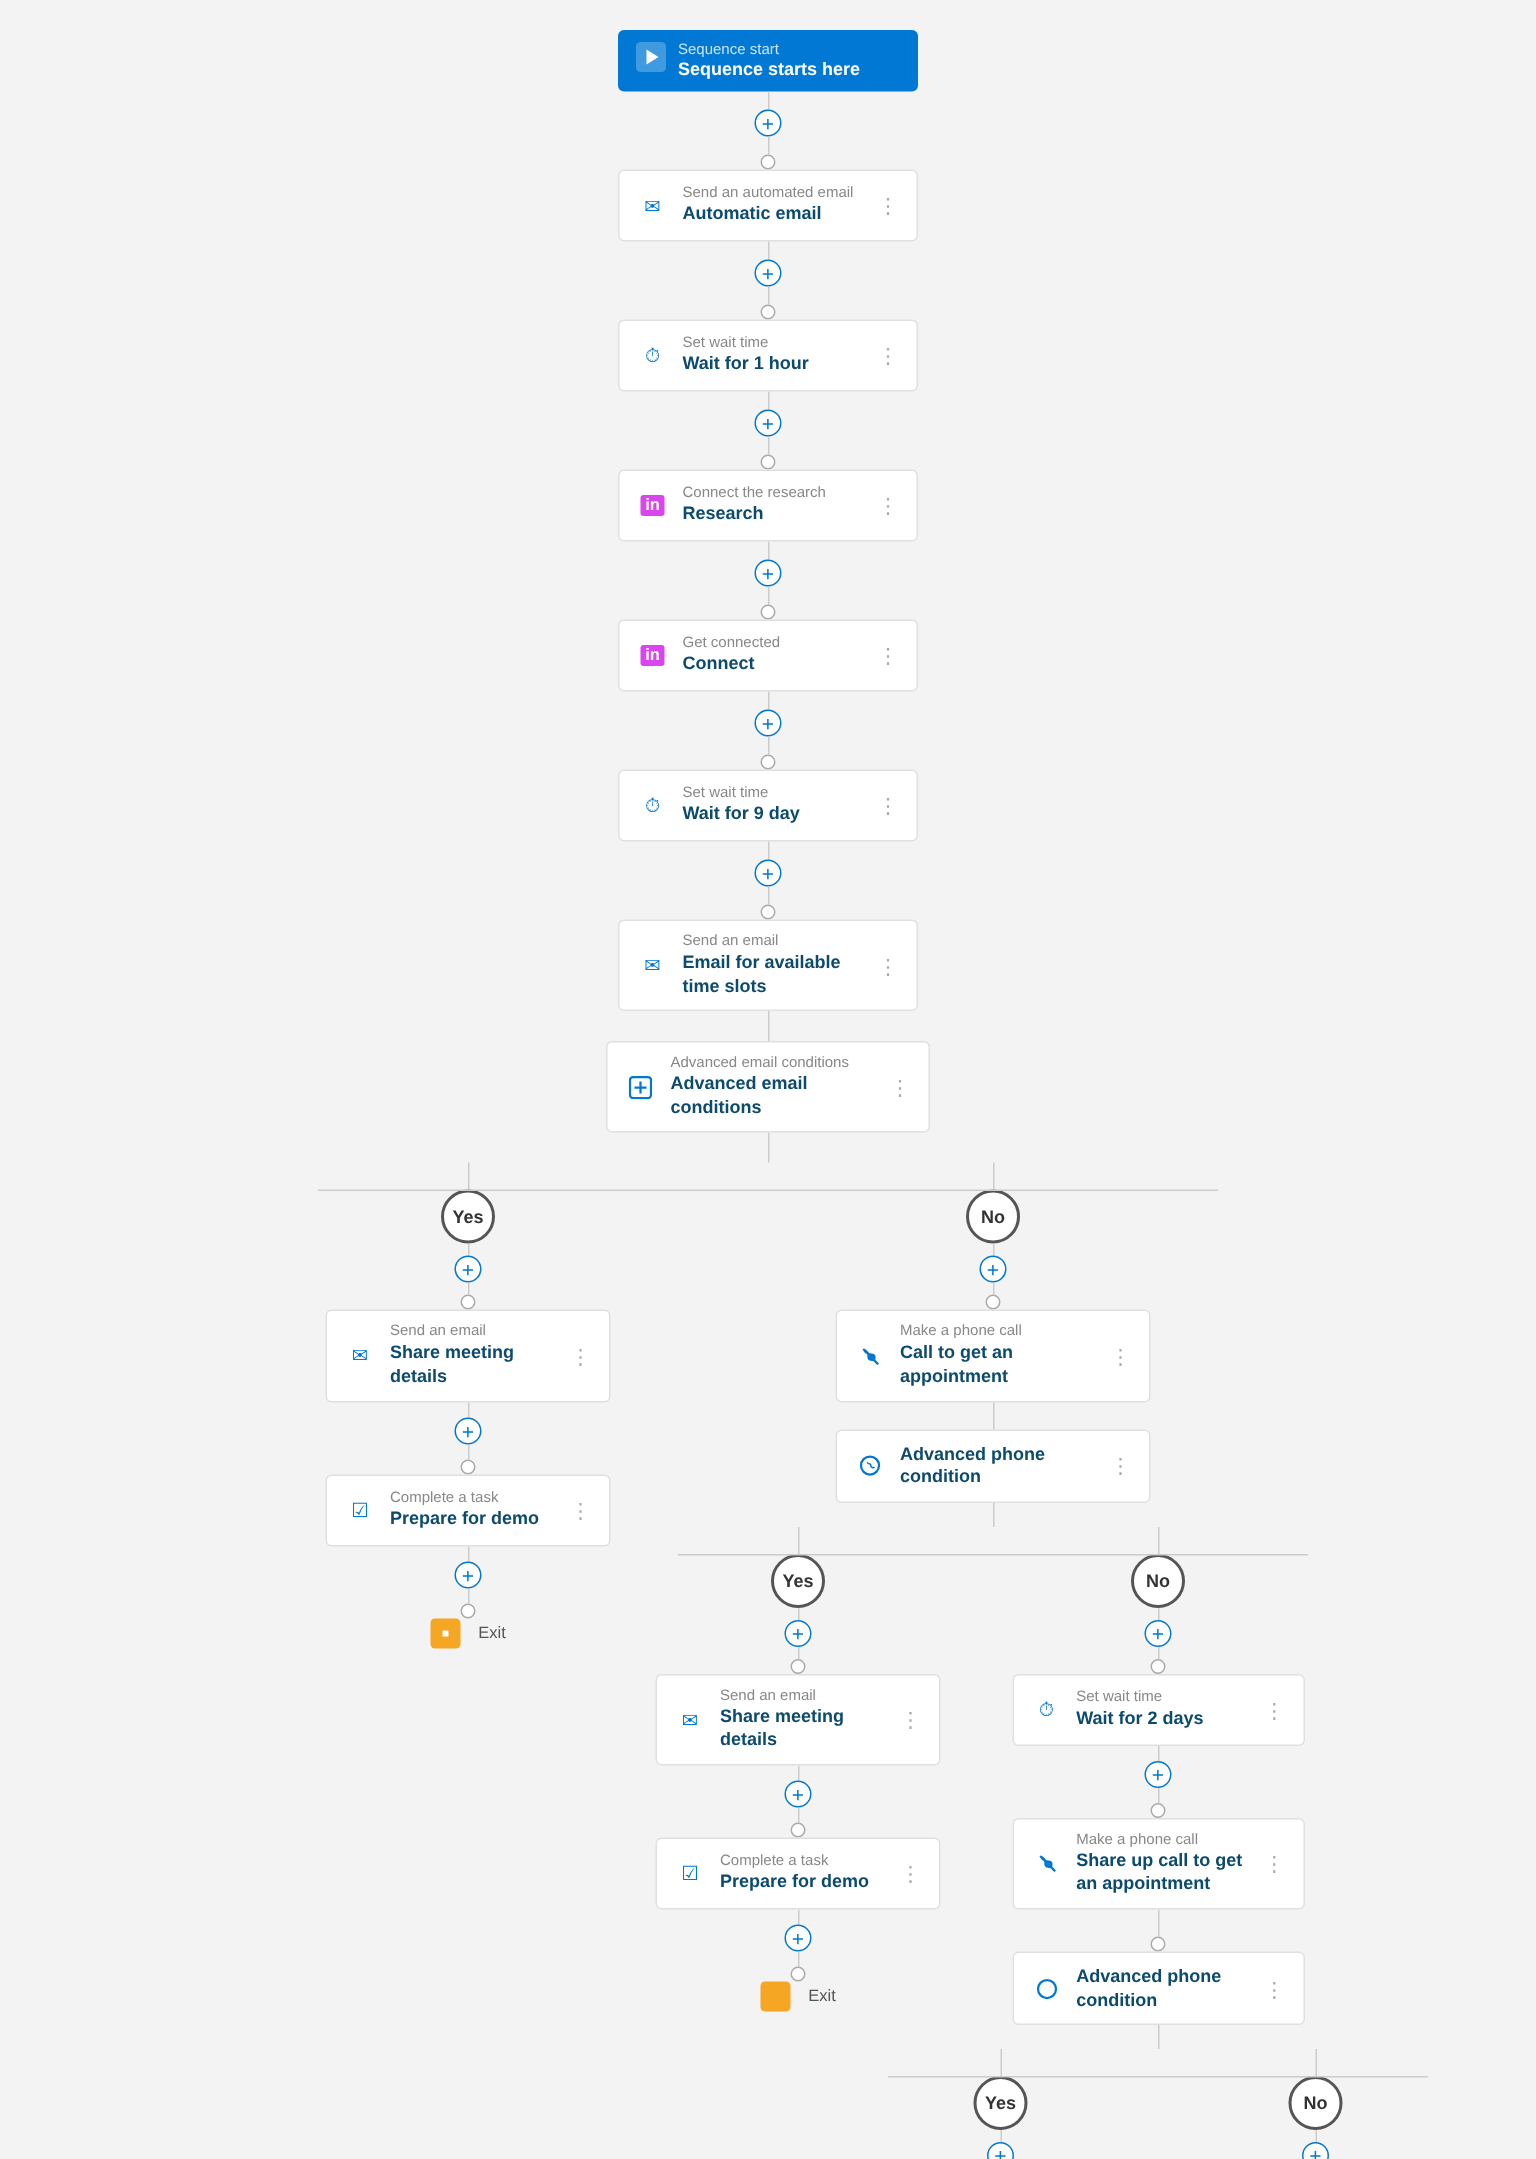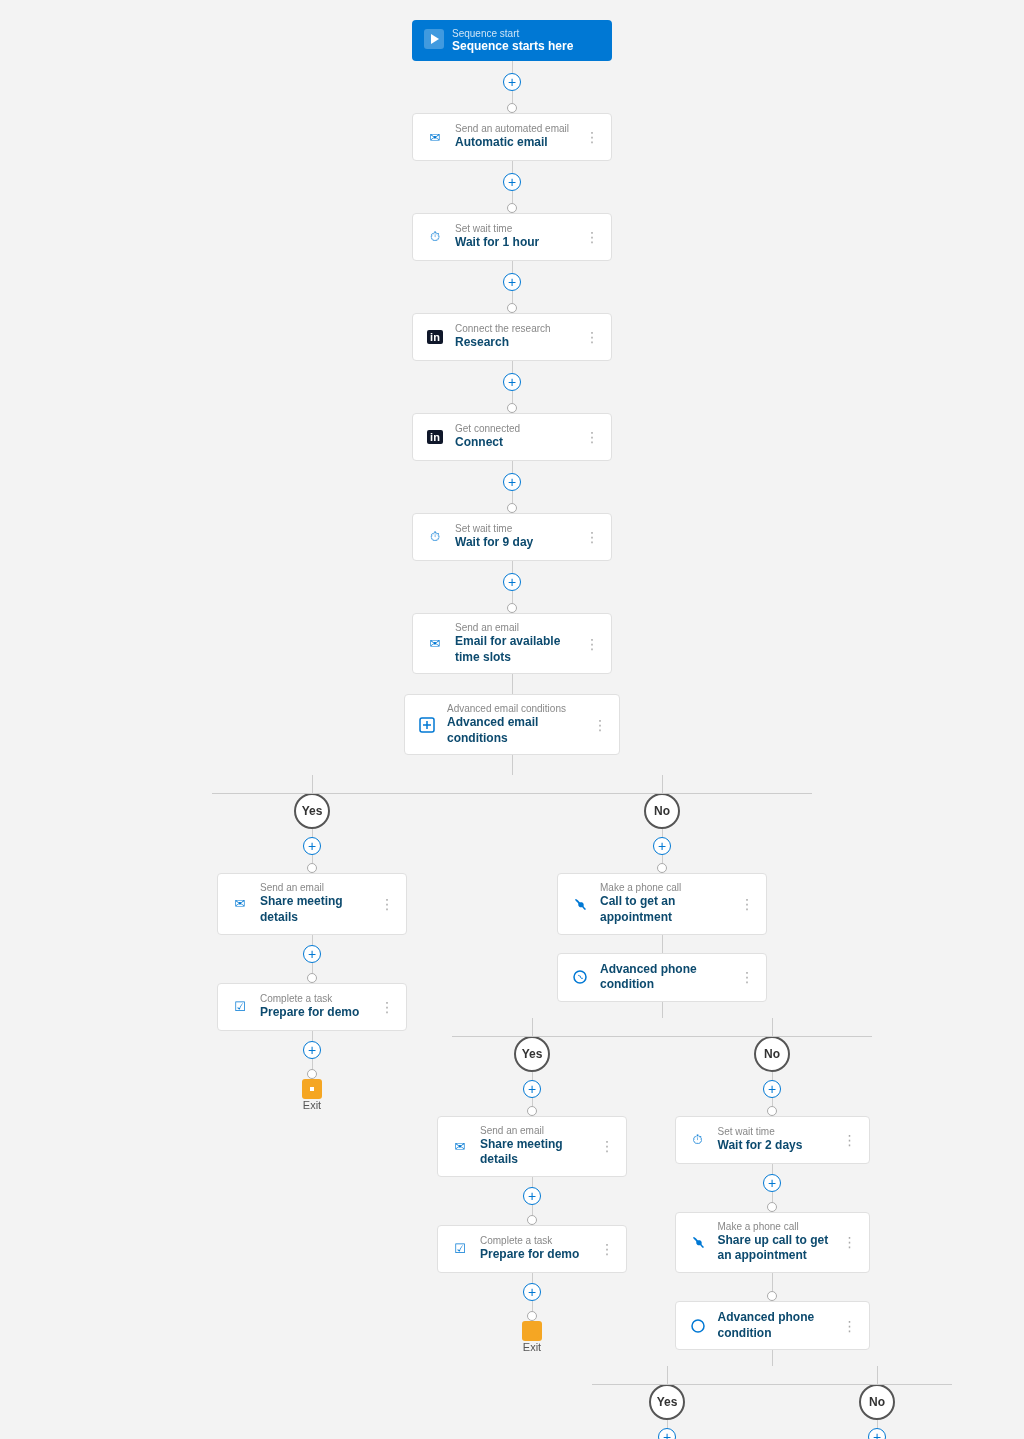--- a/index.html
+++ b/index.html
@@ -62,21 +62,20 @@
       font-size: 14px;
       padding: 0 2px;
     }
 
     
     .start-card {
       background: #0078d4;
       border-radius: 4px;
       padding: 8px 12px;
       display: flex;
-      align-items: center;
       gap: 8px;
       color: #fff;
       width: 200px;
     }
     .start-card .step-label { color: rgba(255,255,255,0.8); font-size: 10px; }
     .start-card .step-title { color: #fff; font-weight: 600; font-size: 12px; }
 
     
     .connector {
       display: flex;
@@ -123,43 +122,43 @@
       font-size: 12px;
       color: #333;
     }
 
     
     .w200 { width: 200px; }
 
     
     .exit-node {
       display: flex;
-      flex-direction: column;
-      align-items: center;
-      gap: 0;
+      flex-direction: row;
+      align-items: center;
+      gap: 12px;
     }
     .exit-icon {
       width: 20px;
       height: 20px;
       background: #f5a623;
       border-radius: 3px;
       display: flex;
       align-items: center;
       justify-content: center;
     }
     .exit-label {
       font-size: 11px;
       color: #555;
       font-weight: 500;
     }
 
     
     .icon-email { color: #0078d4; font-size: 13px; }
     .icon-clock { color: #0078d4; font-size: 13px; }
-    .icon-linkedin { color: #0078d4; font-size: 11px; background: #0f172a; color: #fff; border-radius: 2px; padding: 1px 3px; font-weight: 700; }
+    .icon-linkedin { color: #0078d4; font-size: 11px; background: #d946ef; color: #fff; border-radius: 2px; padding: 1px 3px; font-weight: 700; }
     .icon-adv { color: #0078d4; font-size: 13px; }
     .icon-task { color: #0078d4; font-size: 13px; }
     .icon-phone { color: #0078d4; font-size: 13px; }
     .branch-arm {
       display: flex;
       flex-direction: column;
       align-items: center;
     }
   </style>
 </head>

